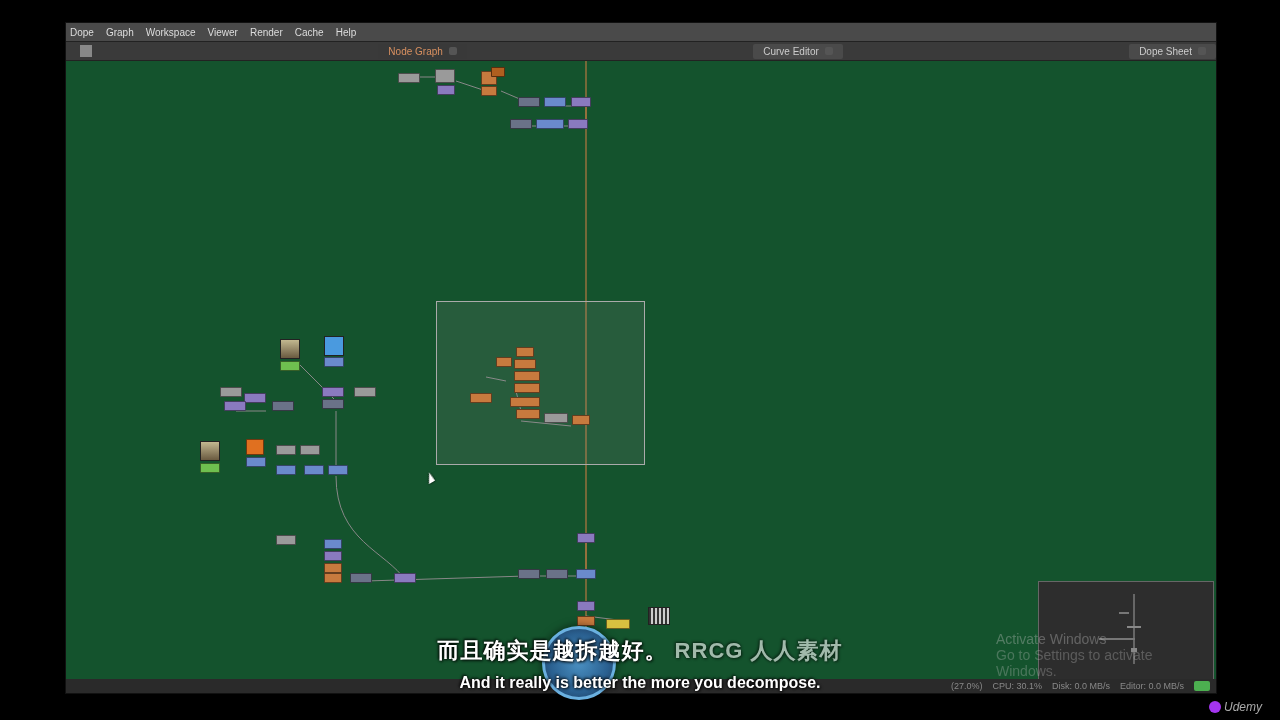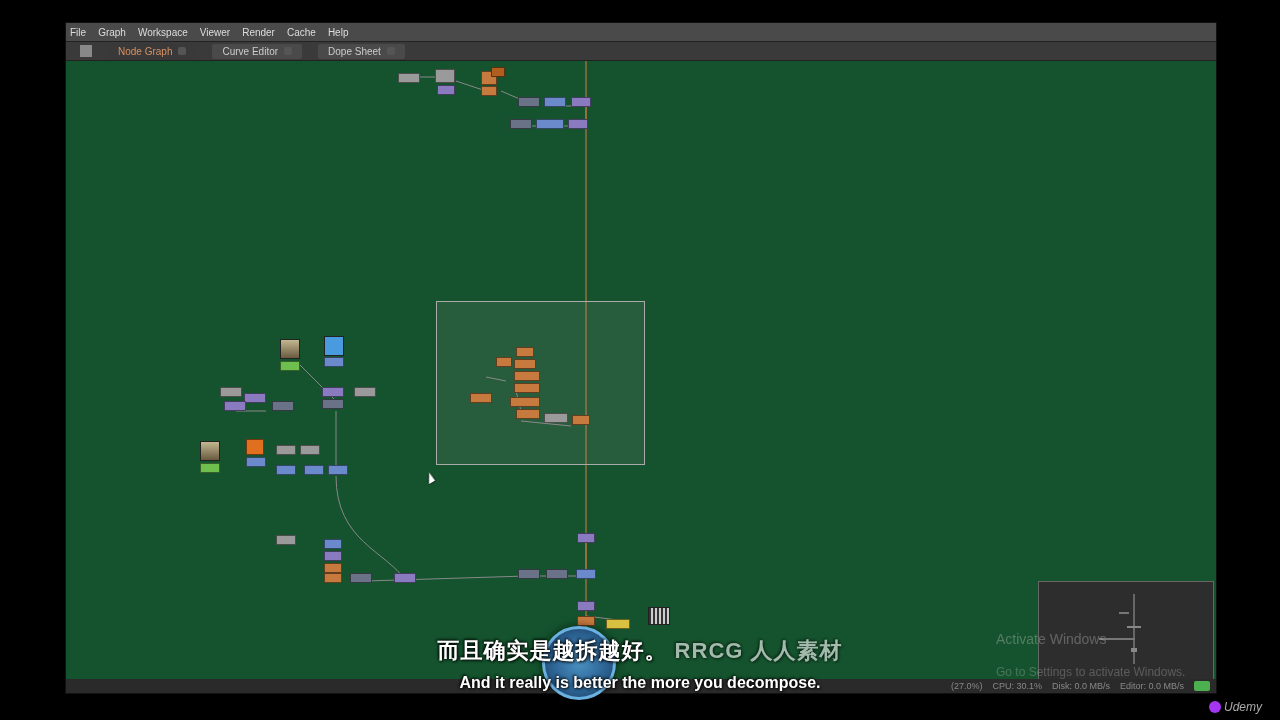--- a/index.html
+++ b/index.html
@@ -36,20 +36,21 @@
   .tabbar {
     height: 18px;
     background: #3a3a3a;
     display: flex;
     align-items: center;
     padding-left: 14px;
     gap: 16px;
     font-size: 10px;
     color: #ccc;
     border-bottom: 1px solid #222;
+    justify-content: space-between;
   }
   .tab {
     padding: 2px 10px;
     background: #4a4a4a;
     border-radius: 2px;
     display: flex;
     align-items: center;
     gap: 6px;
   }
   .tab.active { background: #393939; color: #d89060; }
@@ -119,23 +120,23 @@
     padding: 0 6px;
     gap: 10px;
   }
   .activate {
     position: absolute;
     color: rgba(200,200,200,0.35);
     text-align: left;
     font-size: 14px;
   }
   .activate .sub {
-    font-size: 12px;
+    font-size: 14px;
     color: rgba(200,200,200,0.3);
-    margin-top: 18px;
+    margin-top: 0;
   }
   .wm-logo {
     position: absolute;
     width: 68px; height: 68px;
     border-radius: 50%;
     background: radial-gradient(circle, #4a90c2 0%, #2a6090 60%, #1a3050 100%);
     border: 3px solid #6ab0e0;
     box-shadow: 0 0 8px rgba(0,0,0,0.6);
   }
   .subtitle-wrap {
@@ -170,21 +171,21 @@
     background: #4caf50;
     border-radius: 2px;
   }
 </style>
 </head>
 <body>
 
 <div class="app-window">
 
   <div class="menubar">
-    <span>File</span>
+    <span>Dope</span>
     <span>Graph</span>
     <span>Workspace</span>
     <span>Viewer</span>
     <span>Render</span>
     <span>Cache</span>
     <span>Help</span>
   </div>
 
   <div class="tabbar">
     <div class="tab-icon"></div>

